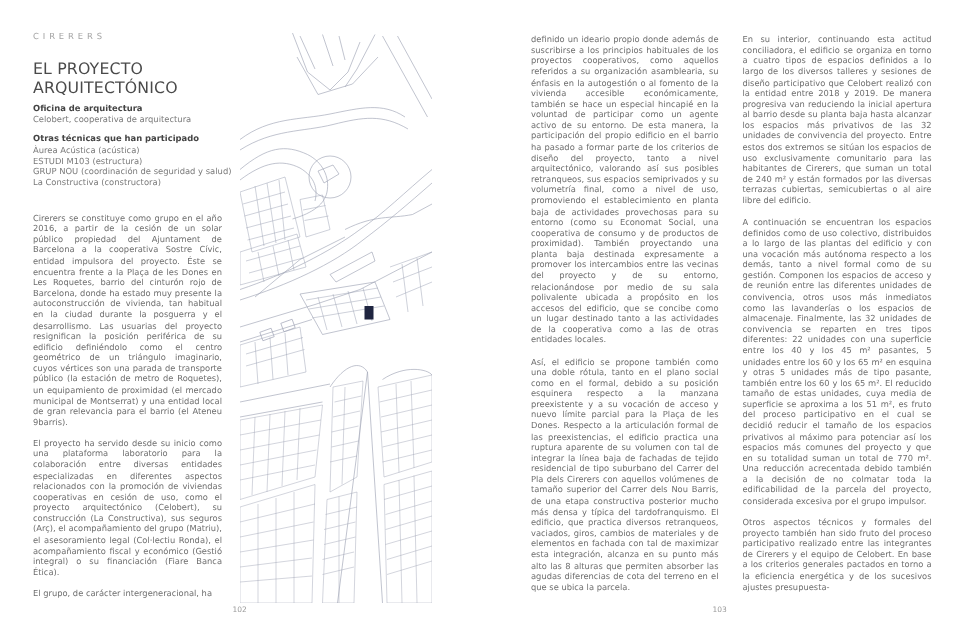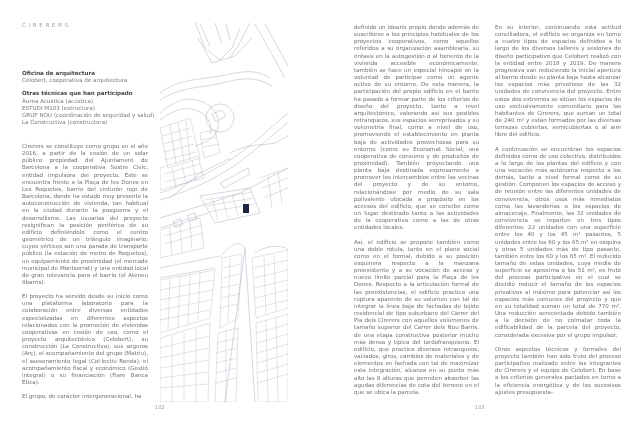--- a/index.html
+++ b/index.html
@@ -37,20 +37,21 @@
 
   .map { position: absolute; left: 160px; top: 18px; width: 128px; height: 384px; }
   .map svg { width: 100%; height: 100%; display: block; }
 </style>
 </head>
 <body>
 
 <div class="spread">
 
   <div class="kicker">CIRERERS</div>
+  <h1 class="title">EL PROYECTO ARQUITECTÓNICO</h1>
 
   <div class="credits">
     <div class="group">
       <div class="h">Oficina de arquitectura</div>
       <div class="v">Celobert, cooperativa de arquitectura</div>
     </div>
     <div class="group">
       <div class="h">Otras técnicas que han participado</div>
       <div class="v">Àurea Acústica (acústica)</div>
       <div class="v">ESTUDI M103 (estructura)</div>

